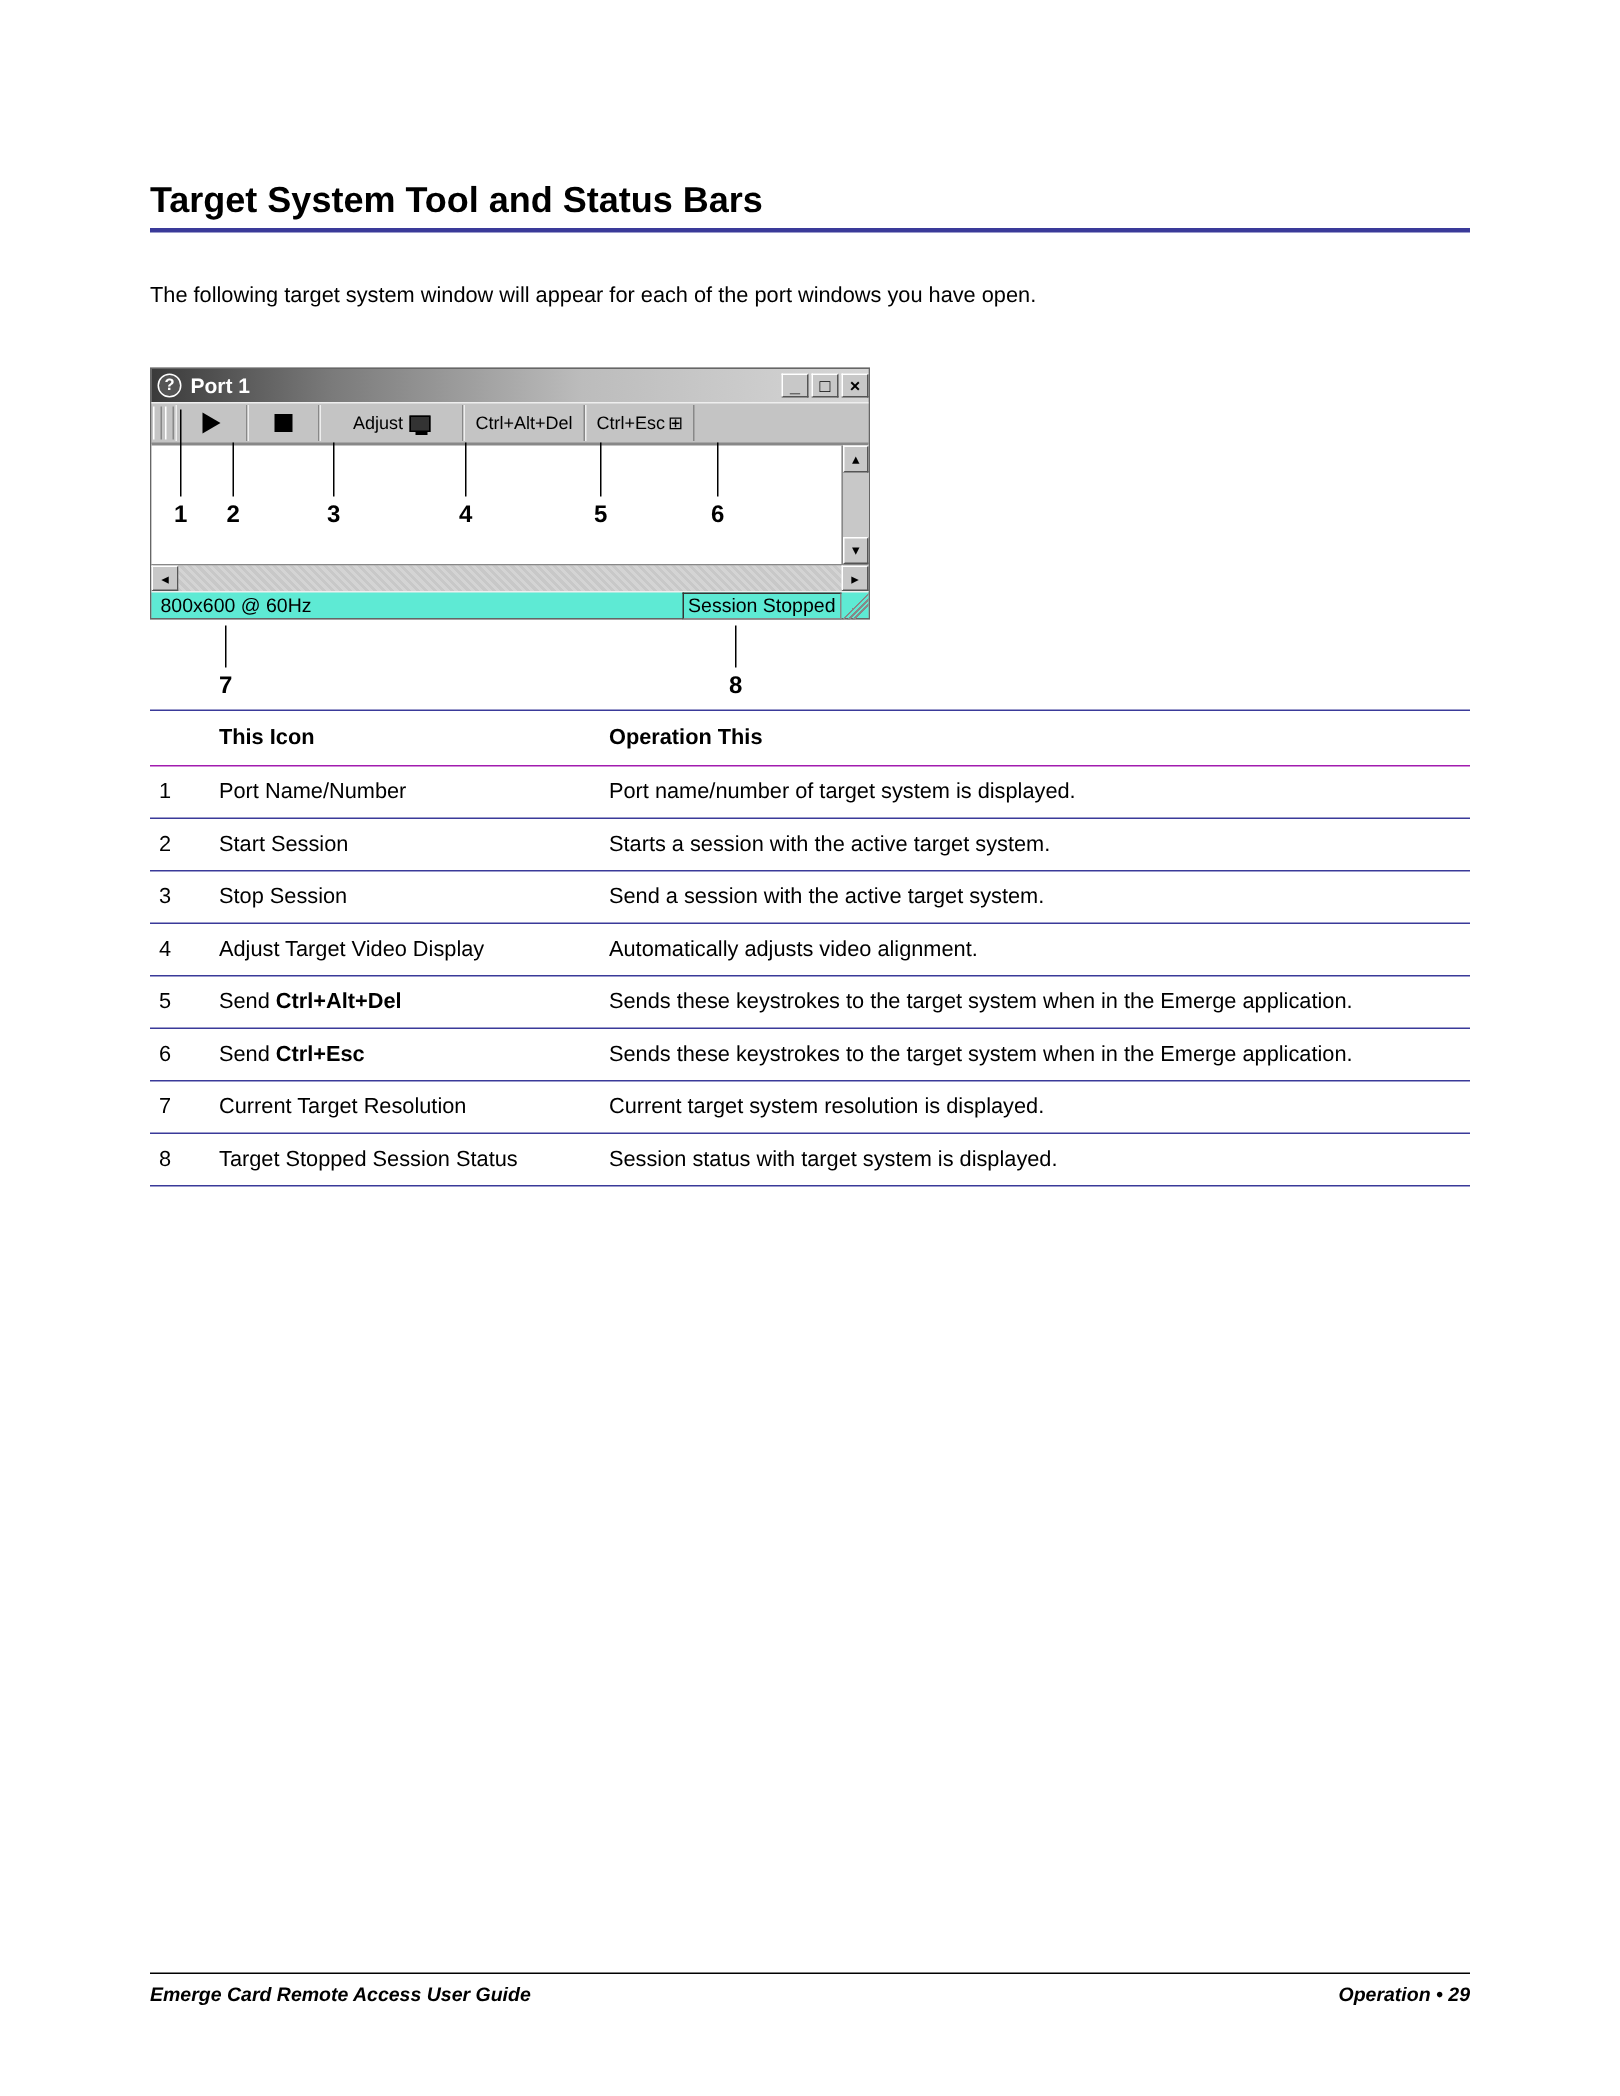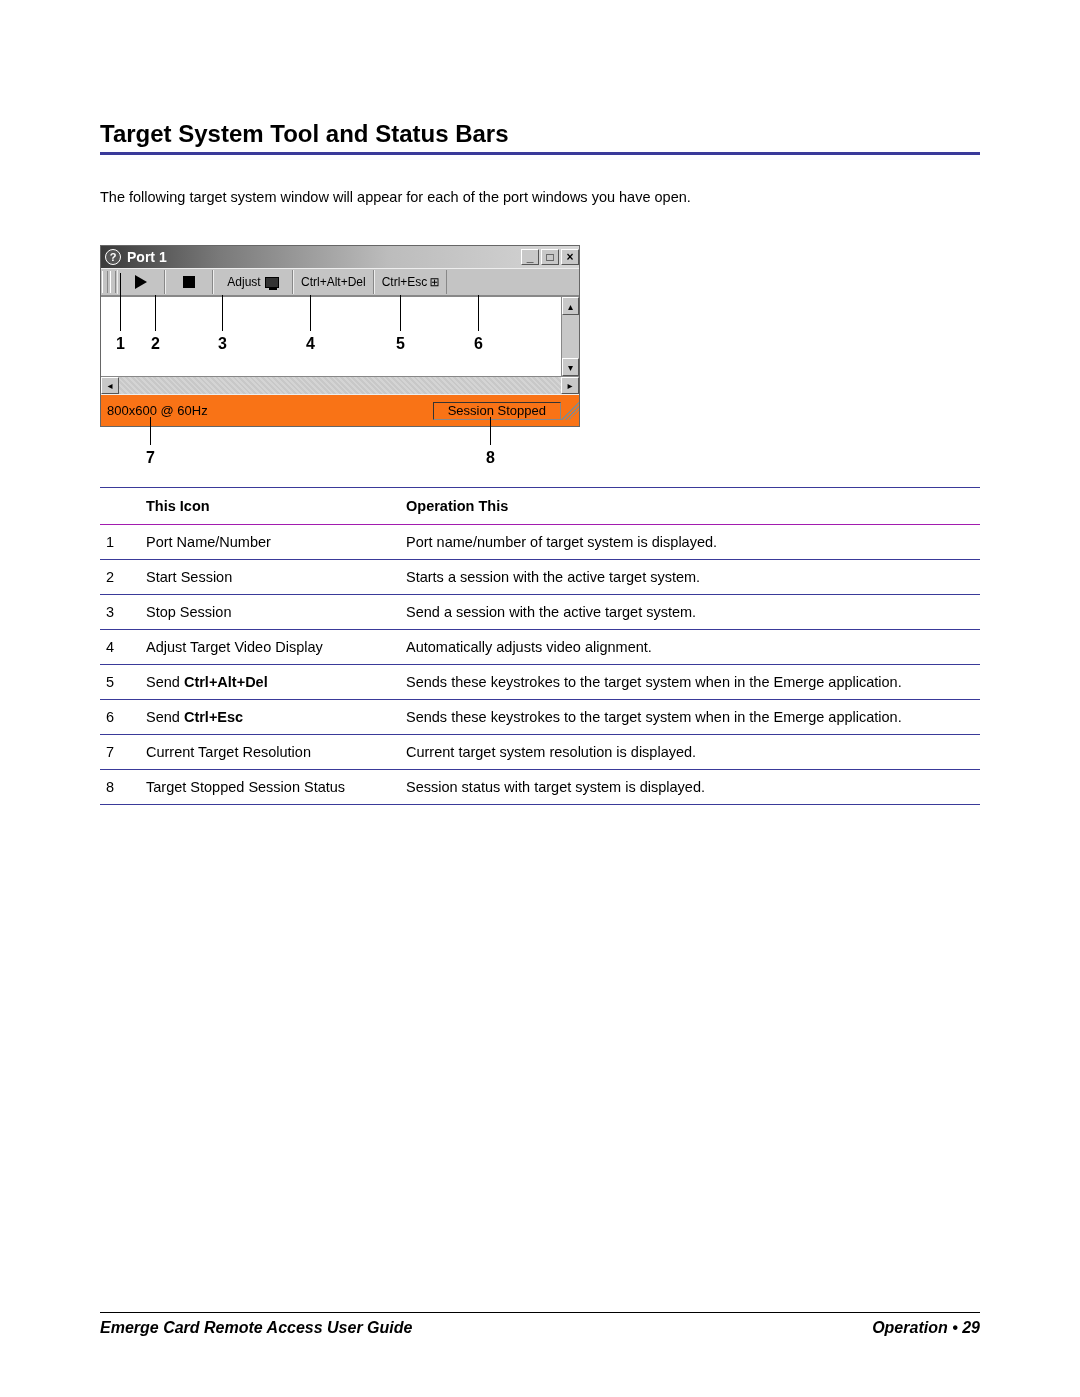--- a/index.html
+++ b/index.html
@@ -129,26 +129,26 @@
     display:flex;align-items:center;justify-content:center;font-size:10px;
   }
   .hscroll {
     height: 18px; background: #c8c8c8;
     border-top: 1px solid #888;
     display: flex;
   }
   .hscroll .sbtn { width: 18px; height: 100%; }
   .hscroll .track { flex:1; background: repeating-linear-gradient(45deg,#c8c8c8,#c8c8c8 2px,#d4d4d4 2px,#d4d4d4 4px);}
   .statusbar {
-    height: 32px; display: flex; align-items: center;
-    font-size: 13px; background: #f97316;
+    height: 18px; display: flex; align-items: center;
+    font-size: 13px; background: #5eead4;
     border-top: 1px solid #eee;
   }
   .status-left { padding-left: 6px; flex: 1; }
-  .status-right { border: 1px inset #888; padding: 0 14px; height: 18px; display:flex;align-items:center;margin-left:40px;}
+  .status-right { border: 1px inset #888; padding: 0 3px; height: 18px; display:flex;align-items:center;margin-left:40px;}
   .resize-grip {
     width: 18px; height: 18px;
     background: linear-gradient(135deg, transparent 50%, #888 50%, #888 55%, transparent 55%, transparent 60%, #888 60%, #888 65%, transparent 65%, transparent 70%, #888 70%, #888 75%, transparent 75%);
   }
   
   .callouts { position: absolute; top: 0; left: 0; }
   .callout-num {
     position: absolute;
     font-family: Arial, sans-serif;
     font-size: 16px;
@@ -176,21 +176,21 @@
   .ref-table td.num { width: 40px; }
   .ref-table td.icon-col { width: 260px; margin-left: 28px; }
   .ref-table strong { font-weight: bold; }
   
   .pg-footer {
     position: absolute;
     left: 100px; right: 100px; bottom: 60px;
     border-top: 1px solid #000;
     display: flex;
     justify-content: space-between;
-    font-size: 16px;
+    font-size: 13px;
     font-weight: bold;
     padding-top: 6px;
     font-style: italic;
     align-items: center;
   }
 </style>
 </head>
 <body>
 
 <h1>Target System Tool and Status Bars</h1>
@@ -204,21 +204,21 @@
       <span class="spacer"></span>
       <span class="ctrlbtn">_</span>
       <span class="ctrlbtn">□</span>
       <span class="ctrlbtn">×</span>
     </div>
     <div class="toolbar">
       <span class="tb-grip"></span>
       <span class="tb-grip"></span>
       <span class="tb-btn play" style="width:48px;"></span>
       <span class="tb-btn stop" style="width:48px;"></span>
-      <span class="tb-btn" style="width:80px;">
+      <span class="tb-btn" style="width:96px;">
         <span>Adjust</span>
         <span class="tb-icon-monitor"></span>
       </span>
       <span class="tb-btn">Ctrl+Alt+Del</span>
       <span class="tb-btn">
         <span>Ctrl+Esc</span>
         <span style="margin-left:2px;font-size:12px;">⊞</span>
       </span>
     </div>
     <div class="content-area">

